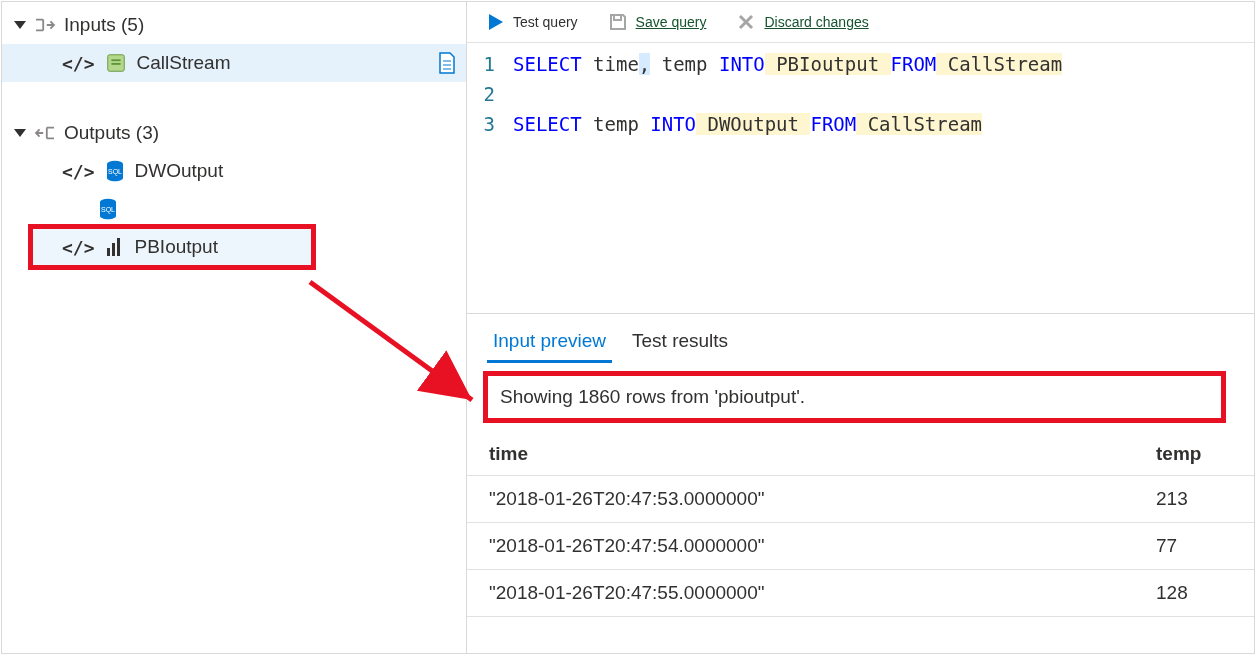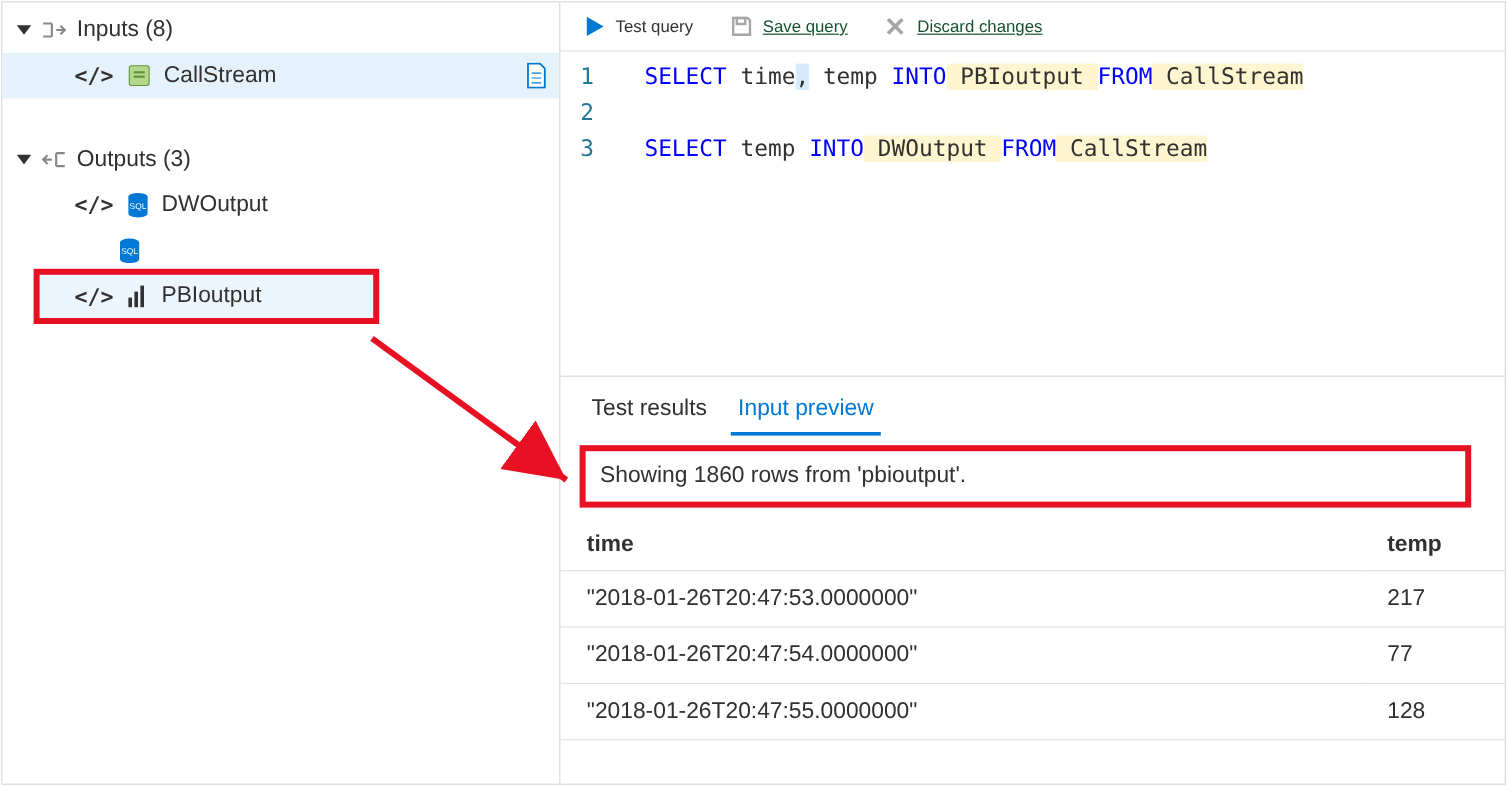--- a/index.html
+++ b/index.html
@@ -21,21 +21,21 @@
   
   .toolbar { display: flex; align-items: center; gap: 30px; padding: 10px 18px; border-bottom: 1px solid #e1e1e1;}
   .tbtn { display: flex; align-items: center; gap: 8px; font-size: 14px; color: #323130; cursor: pointer;}
   .tbtn.disabled { color: #14532d; cursor: default; text-decoration: underline;}
   .tbtn svg { width: 20px; height: 20px; }
 
   
   .editor { height: 270px; font-family: Consolas, monospace; font-size: 19px; padding: 6px 0 0 6px; line-height: 30px; overflow:hidden;}
   .edline { display: flex; }
   .ln { width: 40px; text-align: right; color: #237893; padding-right: 18px; user-select:none;}
-  .code { white-space: pre; margin-left: 24px; }
+  .code { white-space: pre; }
   .kw { color: #0000ff; }
   .code .hl { background: #fdf6d0; }
   .code .sel { background: #d6ebff;}
 
   
   .panel { flex: 1; border-top: 1px solid #d9d9d9; display:flex; flex-direction:column; overflow:hidden;}
   .tabs { display: flex; gap: 14px; padding: 12px 20px 4px 20px; font-size: 19px;}
   .tab { padding: 4px 6px 8px 6px; cursor: pointer; color:#323130; }
   .tab.active { color: #0078d4; border-bottom: 3px solid #0078d4; }
   .status-box { margin: 4px 28px 10px 16px; padding: 10px 12px; font-size: 19px; border: 5px solid #e81123; }
@@ -51,21 +51,21 @@
 <body>
 
 <div class="frame">
 
   <div class="sidebar">
     <div class="group-hdr">
       <span class="caret"></span>
       <svg width="22" height="18" viewBox="0 0 24 20" fill="none" stroke="#8a8886" stroke-width="2">
         <path d="M2 4h8M2 16h8M10 4v12M14 10h8M18 6l4 4-4 4"></path>
       </svg>
-      <span>Inputs (8)</span>
+      <span>Inputs (5)</span>
     </div>
     <div class="tree-item sel">
       <span class="code-ico">&lt;/&gt;</span>
       <svg width="22" height="22" viewBox="0 0 24 24">
           <rect x="3" y="3" width="18" height="18" rx="2" fill="#b4d88b" stroke="#5f943a"></rect>
           <rect x="7" y="8" width="10" height="2" fill="#5f943a"></rect>
           <rect x="7" y="12" width="10" height="2" fill="#5f943a"></rect>
         </svg>
       <span class="item-label">CallStream</span>
       <svg class="doc-ico" viewBox="0 0 18 22">
@@ -144,35 +144,35 @@
         <span class="code"><span></span></span>
       </div>
       <div class="edline">
         <span class="ln">3</span>
         <span class="code"><span class="kw">SELECT</span><span> temp </span><span class="kw">INTO</span><span class="hl"> DWOutput </span><span class="kw">FROM</span><span class="hl"> CallStream</span></span>
       </div>
     </div>
 
     <div class="panel">
       <div class="tabs">
+        <div class="tab active">Input preview</div>
         <div class="tab">Test results</div>
-        <div class="tab active">Input preview</div>
       </div>
       <div class="status-box">Showing 1860 rows from 'pbioutput'.</div>
       <table class="tbl">
         <thead>
             <tr>
           <th>time</th>
           <th>temp</th>
         </tr>
           </thead>
         <tbody>
           <tr>
               <td>"2018-01-26T20:47:53.0000000"</td>
-              <td>217</td>
+              <td>213</td>
             </tr>
           <tr>
               <td>"2018-01-26T20:47:54.0000000"</td>
               <td>77</td>
             </tr>
           <tr>
               <td>"2018-01-26T20:47:55.0000000"</td>
               <td>128</td>
             </tr>
         </tbody>

